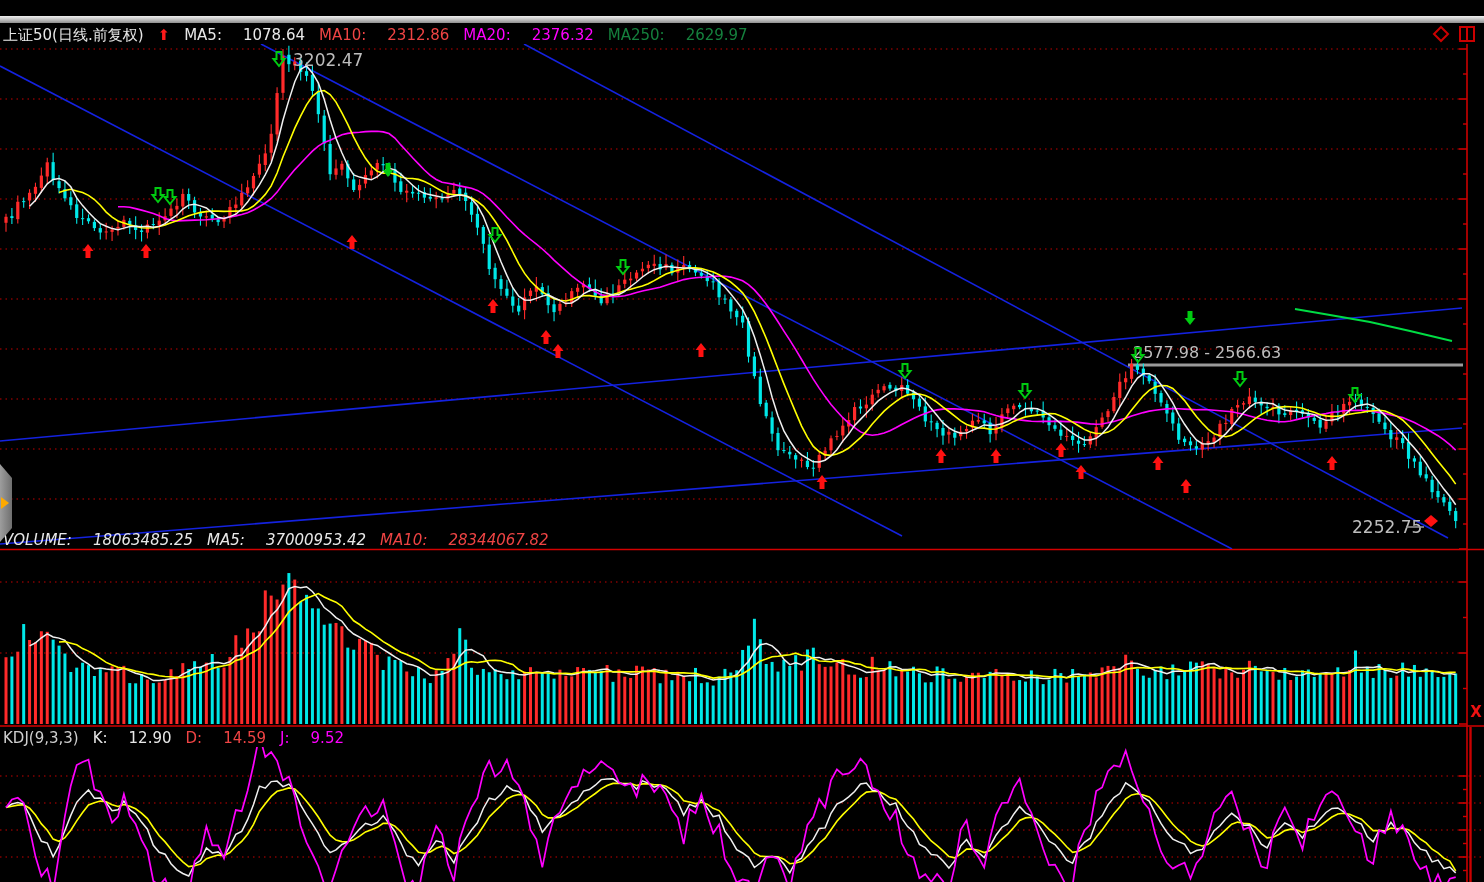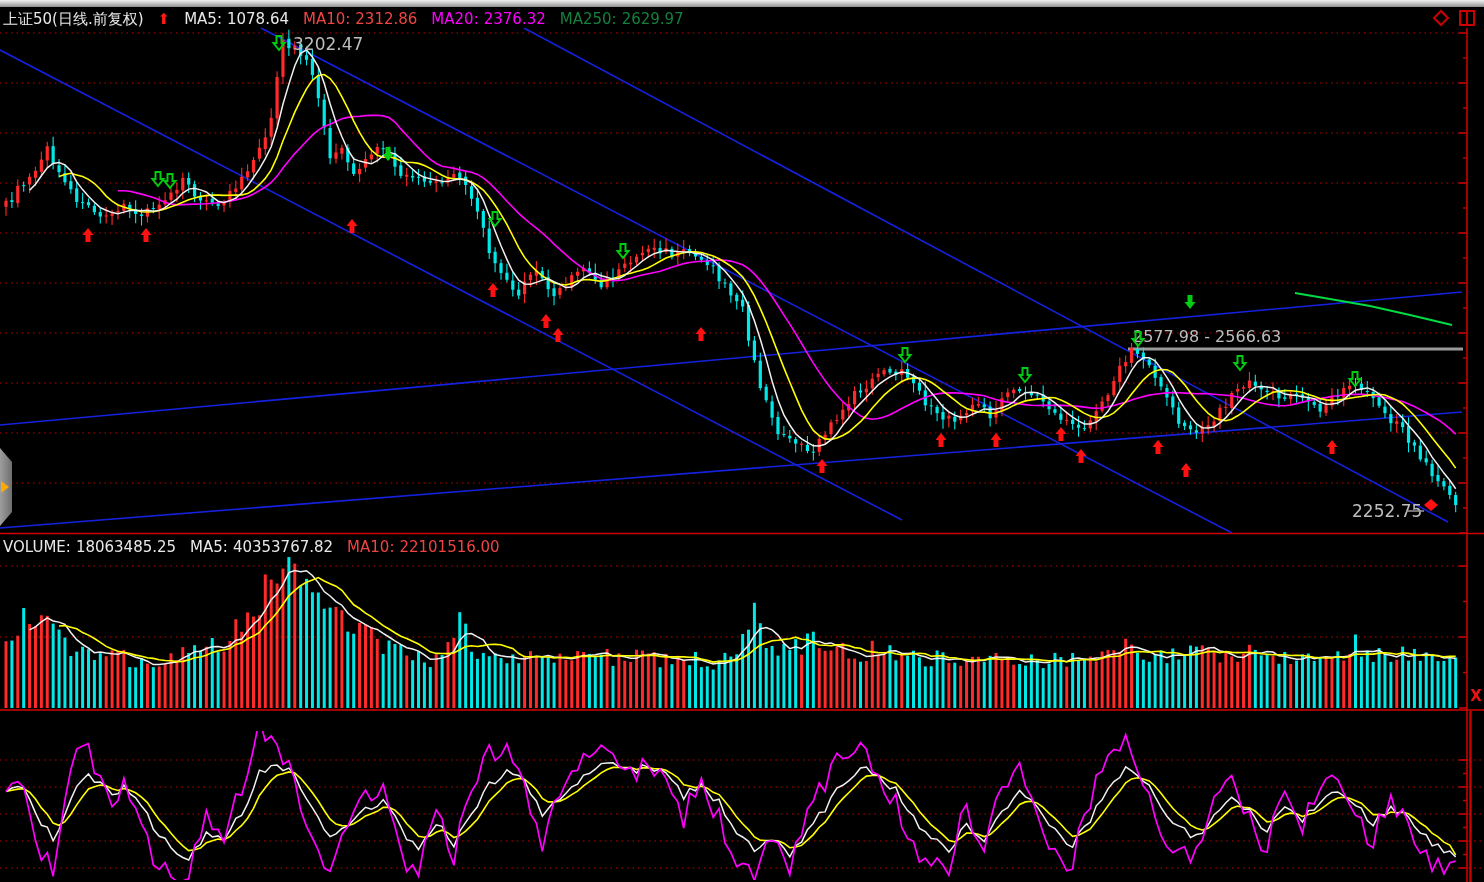--- a/index.html
+++ b/index.html
@@ -1,24 +1,24 @@
 <!DOCTYPE html>
 <html><head>
 <meta charset="utf-8">
 <style>
   html,body{margin:0;padding:0;background:#000;width:1484px;height:882px;overflow:hidden;
     font-family:"DejaVu Sans","Liberation Sans",sans-serif;}
-  #stage{position:relative;width:1484px;height:798px;background:#000;}
+  #stage{position:relative;width:1484px;height:798px;background:#000;margin-top:16px;}
   #titlebar{position:absolute;left:0;top:0;width:1484px;height:7px;
     background:linear-gradient(#f0f0f0,#b9b9b9 60%,#8f8f8f);}
   .hdr{position:absolute;left:3px;height:20px;display:flex;align-items:center;gap:14px;
     font-size:15px;white-space:nowrap;z-index:5;}
-  .hdr .pair{display:flex;gap:5px;}
+  .hdr .pair{display:flex;gap:21px;}
   #main-hdr{top:9px;}
-  #vol-hdr{top:537px;}
+  #vol-hdr{top:514px;font-style:italic;}
   #kdj-hdr{top:712px;}
   .w{color:#e8e8e8;} .y{color:#ef4444;} .m{color:#ff00ff;text-align:right;} .g{color:#15803d;} .r{color:#ff1a1a;}
   .gray{color:#cfcfcf;}
   #chart-svg{position:absolute;left:0;top:0;z-index:1;}
   #corner-icons{position:absolute;top:9px;right:8px;display:flex;gap:8px;z-index:6;}
   #corner-icons svg{display:block;}
   #collapse-tab{position:absolute;left:0;top:448px;width:12px;height:78px;z-index:6;
     background:linear-gradient(90deg,#9d9d9d,#6f6f6f);
     clip-path:polygon(0 0,100% 18%,100% 82%,0 100%);display:flex;align-items:center;}
   #collapse-arrow{width:0;height:0;border-top:6px solid transparent;border-bottom:6px solid transparent;
@@ -936,27 +936,42 @@
       </g>
     </svg>
 
   <div id="vol-hdr" class="hdr">
     <span class="pair w">
         <span>VOLUME:</span>
         <span>18063485.25</span>
       </span>
     <span class="pair w">
         <span>MA5:</span>
-        <span>40353767.82</span>
+        <span>37000953.42</span>
       </span>
     <span class="pair y">
         <span>MA10:</span>
-        <span>22101516.00</span>
+        <span>28344067.82</span>
       </span>
   </div>
 
+  <div id="kdj-hdr" class="hdr">
+    <span class="gray">KDJ(9,3,3)</span>
+    <span class="pair w">
+        <span>K:</span>
+        <span>12.90</span>
+      </span>
+    <span class="pair y">
+        <span>D:</span>
+        <span>14.59</span>
+      </span>
+    <span class="pair m">
+        <span>J:</span>
+        <span>9.52</span>
+      </span>
+  </div>
 
   <div id="collapse-tab">
     <span id="collapse-arrow"></span>
   </div>
 
   <div id="vol-close">X</div>
 </div>
 
 </body></html>

